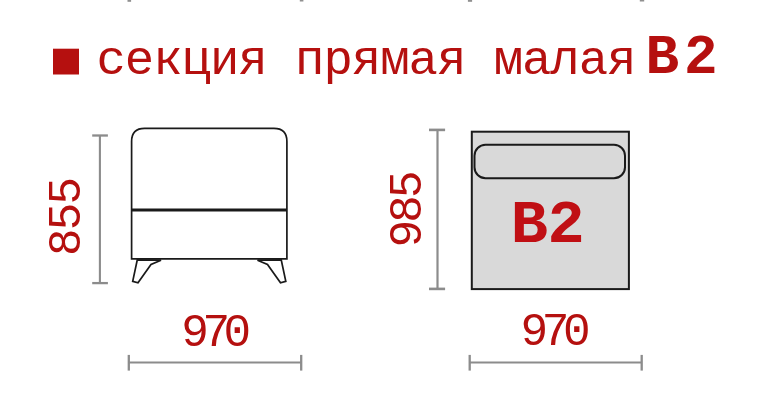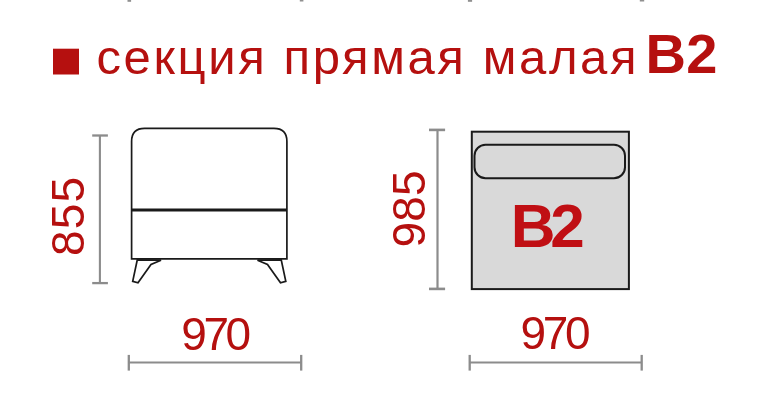--- a/index.html
+++ b/index.html
@@ -1,17 +1,17 @@
 <!DOCTYPE html>
 <html><head>
 <meta charset="utf-8">
 <style>
   html,body{margin:0;padding:0;background:#ffffff;}
   #page{position:relative;width:757px;height:415px;background:#ffffff;overflow:hidden;
-        font-family:Liberation Sans, sans-serif;}
+        font-family:Liberation Mono, monospace;}
 </style>
 </head>
 <body>
 <div id="page">
 <svg width="757" height="415" viewBox="0 0 757 415" xmlns="http://www.w3.org/2000/svg">
 
   <rect x="127.5" y="0" width="3.6" height="1.8" fill="#909090"></rect>
 
   <rect x="299.8" y="0" width="3.6" height="1.5" fill="#909090"></rect>
 

